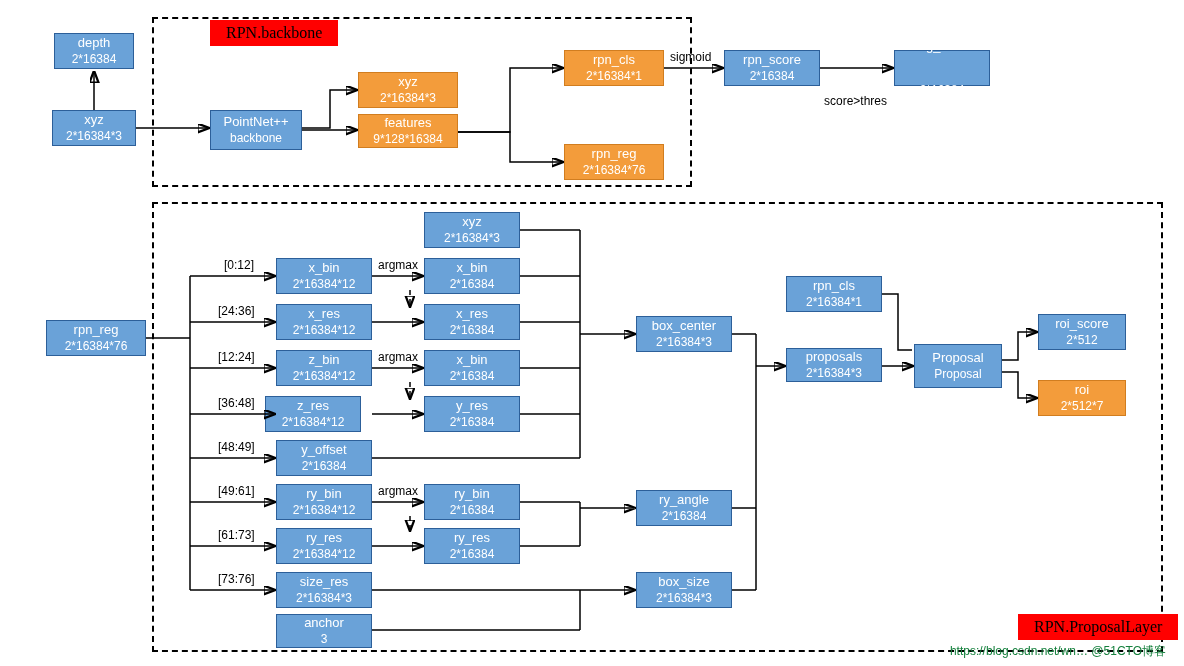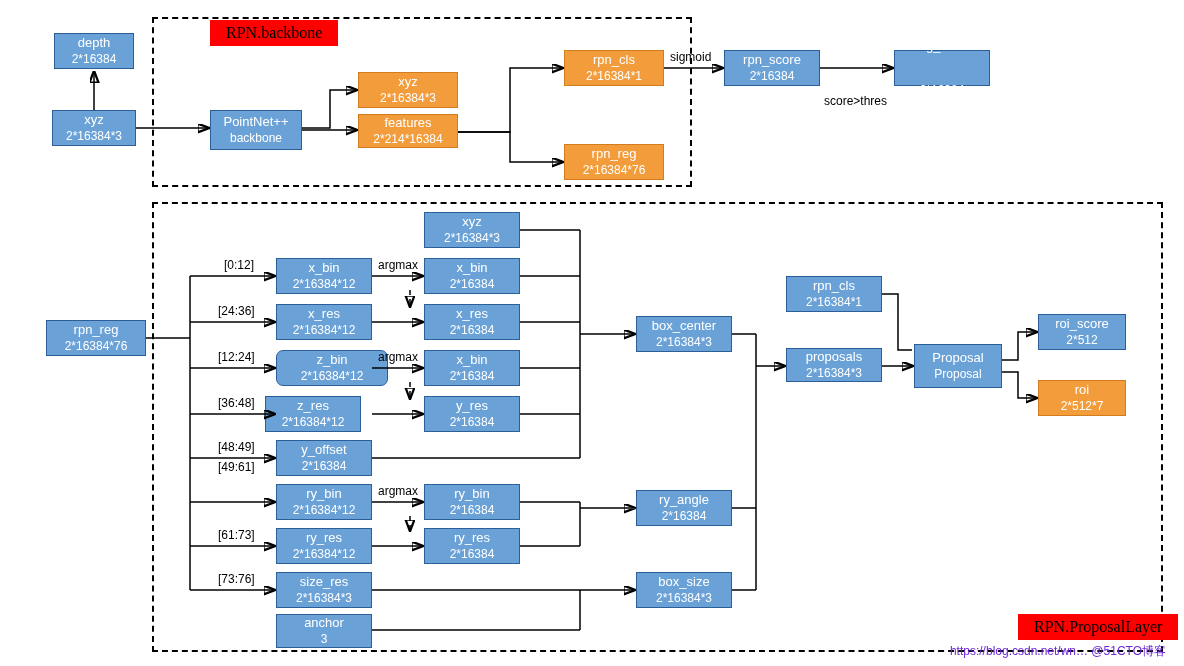--- a/index.html
+++ b/index.html
@@ -6,21 +6,21 @@
   body { width:1184px; height:666px; background:#fff; font-family:"Segoe UI", Arial, sans-serif; font-size:12px; position:relative; }
   .node { position:absolute; border:1px solid #2c5f99; background:#6aa2d8; color:#fff; text-align:center; display:flex; flex-direction:column; justify-content:center; align-items:center; box-sizing:border-box; padding:16px 4px; line-height:1.25; }
   .node .t { font-size:13px; }
   .node .s { font-size:12px; }
   .orange { background:#f39c3b; border-color:#d17d1f; }
   .redlab { position:absolute; background:#ff0000; color:#000000; font-family:"Times New Roman", serif; font-size:16px; padding:4px 16px;margin-left:20px; }
   .dash { position:absolute; border:2px dashed #000; box-sizing:border-box; }
   .edge-lbl { position:absolute; font-size:12px; color:#000; background:transparent; }
   .slice { position:absolute; font-size:12px; color:#000; }
   svg.arrows { position:absolute; left:0; top:0; width:1184px; height:666px; pointer-events:none; }
-  .wm { position:absolute; right:18px; bottom:6px; color:#6d28d9; font-size:12px; }
+  .wm { position:absolute; right:18px; bottom:6px; color:#15803d; font-size:12px; }
   svg.arrows line, svg.arrows path { stroke:#000; stroke-width:1.5; fill:none; }
   svg.arrows .marker { fill:#000; }
   svg.arrows .dashed { stroke-dasharray:5 4; }
 </style>
 </head>
 <body>
 
 <div class="dash" style="left:152px; top:17px; width:540px; height:170px;"></div>
 <div class="dash" style="left:152px; top:202px; width:1011px; height:450px;"></div>
 
@@ -38,21 +38,21 @@
 <div class="node" style="left:210px; top:110px; width:92px; height:40px;">
   <span class="t">PointNet++</span>
   <span class="s">backbone</span>
 </div>
 <div class="node orange" style="left:358px; top:72px; width:100px; height:36px;">
   <span class="t">xyz</span>
   <span class="s">2*16384*3</span>
 </div>
 <div class="node orange" style="left:358px; top:114px; width:100px; height:24px;">
   <span class="t">features</span>
-  <span class="s">2*214*16384</span>
+  <span class="s">9*128*16384</span>
 </div>
 <div class="node orange" style="left:564px; top:50px; width:100px; height:36px;">
   <span class="t">rpn_cls</span>
   <span class="s">2*16384*1</span>
 </div>
 <div class="node orange" style="left:564px; top:144px; width:100px; height:36px;">
   <span class="t">rpn_reg</span>
   <span class="s">2*16384*76</span>
 </div>
 <div class="node" style="left:724px; top:50px; width:96px; height:36px;">
@@ -82,21 +82,21 @@
   <span class="s">2*16384</span>
 </div>
 <div class="node" style="left:276px; top:304px; width:96px; height:36px;">
   <span class="t">x_res</span>
   <span class="s">2*16384*12</span>
 </div>
 <div class="node" style="left:424px; top:304px; width:96px; height:36px;">
   <span class="t">x_res</span>
   <span class="s">2*16384</span>
 </div>
-<div class="node" style="left:276px; top:350px; width:112px; height:36px;border-radius:7px;">
+<div class="node" style="left:276px; top:350px; width:96px; height:36px;">
   <span class="t">z_bin</span>
   <span class="s">2*16384*12</span>
 </div>
 <div class="node" style="left:424px; top:350px; width:96px; height:36px;">
   <span class="t">x_bin</span>
   <span class="s">2*16384</span>
 </div>
 <div class="node" style="left:265px; top:396px; width:96px; height:36px;">
   <span class="t">z_res</span>
   <span class="s">2*16384*12</span>
@@ -172,21 +172,21 @@
 <span class="edge-lbl" style="left:824px; top:50px;margin-top:44px;">score&gt;thres</span>
 <span class="edge-lbl" style="left:378px; top:258px;">argmax</span>
 <span class="edge-lbl" style="left:378px; top:350px;">argmax</span>
 <span class="edge-lbl" style="left:378px; top:484px;">argmax</span>
 
 <span class="slice" style="left:224px; top:258px;text-align:center;">[0:12]</span>
 <span class="slice" style="left:218px; top:304px;">[24:36]</span>
 <span class="slice" style="left:218px; top:350px;">[12:24]</span>
 <span class="slice" style="left:218px; top:396px;">[36:48]</span>
 <span class="slice" style="left:218px; top:440px;">[48:49]</span>
-<span class="slice" style="left:218px; top:460px;">[49:61]</span>
+<span class="slice" style="left:218px; top:484px;">[49:61]</span>
 <span class="slice" style="left:218px; top:528px;">[61:73]</span>
 <span class="slice" style="left:218px; top:572px;">[73:76]</span>
 
 <svg class="arrows">
   <defs>
     <marker id="ah" class="marker" markerWidth="8" markerHeight="8" refX="7" refY="3" orient="auto">
       <path d="M0,0 L8,3 L0,6 Z" fill="#000"></path>
     </marker>
     <marker id="ahU" class="marker" markerWidth="8" markerHeight="8" refX="7" refY="3" orient="auto">
       <path d="M0,0 L8,3 L0,6 Z" fill="#000"></path>

